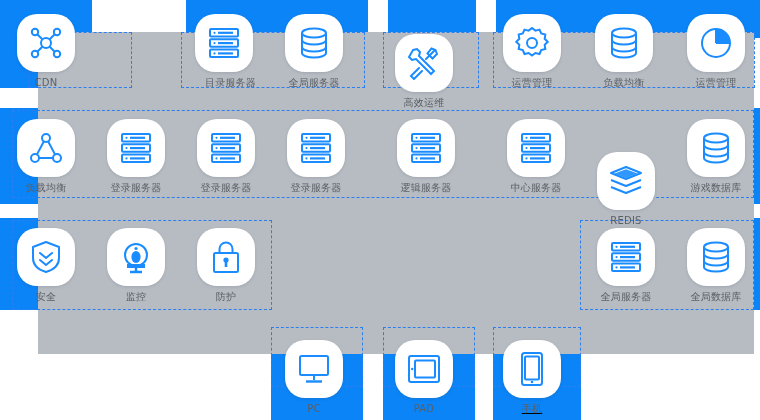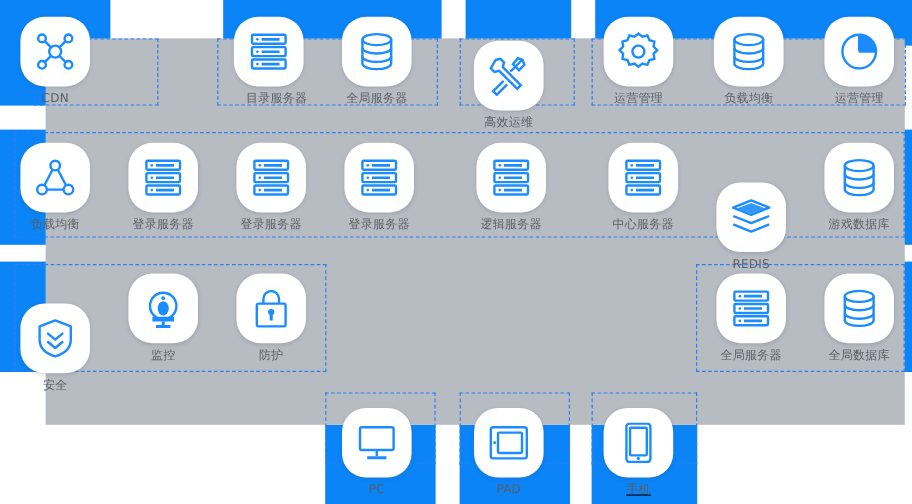--- a/index.html
+++ b/index.html
@@ -282,21 +282,21 @@
         <div class="card">
           <svg width="32" height="34" viewBox="0 0 32 34" fill="none" stroke="#1a8cff" stroke-width="2">
       <ellipse cx="16" cy="7" rx="12" ry="4.6"></ellipse>
       <path d="M4 7 v20 c0 2.6 5.4 4.6 12 4.6 s12 -2 12 -4.6 V7"></path>
       <path d="M4 14 c0 2.6 5.4 4.6 12 4.6 s12 -2 12 -4.6"></path>
       <path d="M4 21 c0 2.6 5.4 4.6 12 4.6 s12 -2 12 -4.6"></path>
           </svg>
         </div>
         <div class="lbl" style="color: rgb(90, 95, 102);">游戏数据库</div>
       </div>
-      <div class="node" style="left: 14px; top: 228px; margin-top: 25px;">
+      <div class="node" style="left: 14px; top: 228px;">
         <div class="card">
           <svg width="32" height="34" viewBox="0 0 32 34" fill="none" stroke="#1a8cff" stroke-width="2" stroke-linejoin="round">
       <path d="M16 2 L29 7 v11 c0 8-6 12-13 14 -7-2-13-6-13-14 V7 Z"></path>
       <polyline points="10,13 16,18 22,13" stroke-linecap="round"></polyline>
       <polyline points="10,20 16,25 22,20" stroke-linecap="round"></polyline>
           </svg>
         </div>
         <div class="lbl" style="color: rgb(90, 95, 102);">安全</div>
       </div>
       <div class="node" style="left: 104px; top: 228px;">

